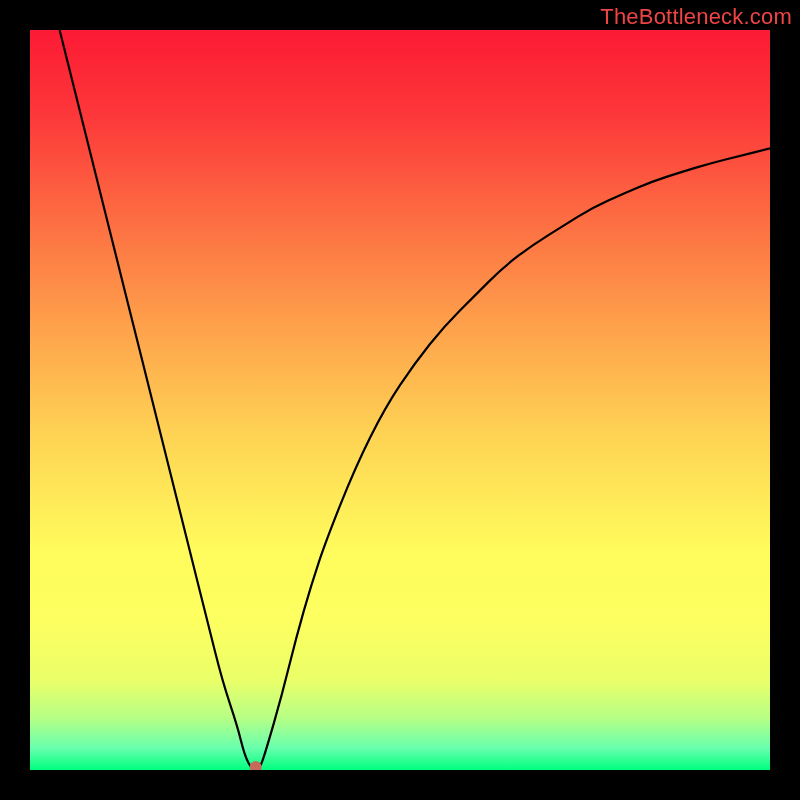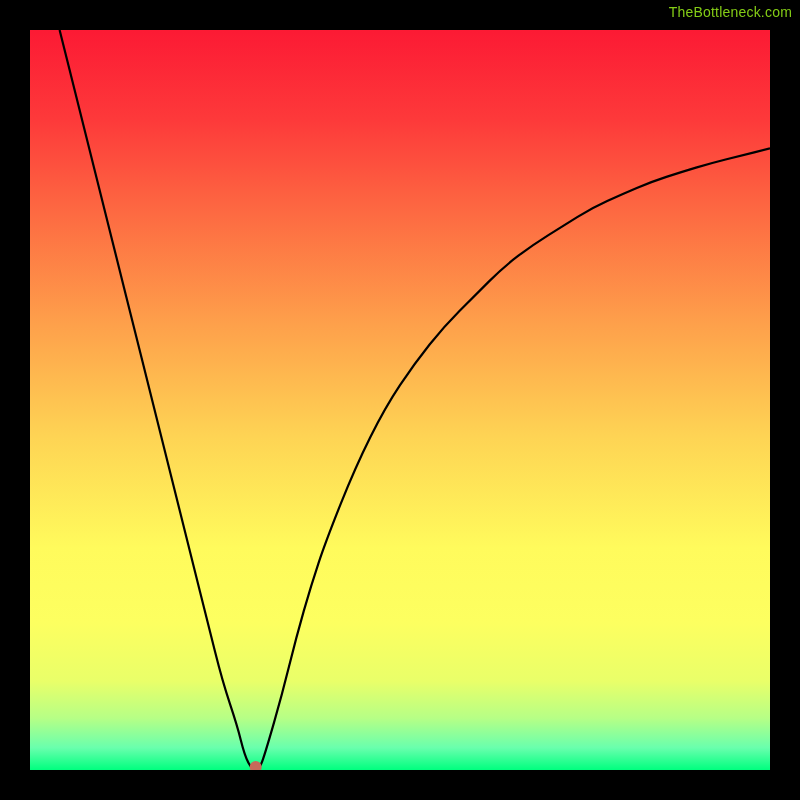--- a/index.html
+++ b/index.html
@@ -42,22 +42,22 @@
     stroke-width: 2.2;
     fill: none;
   }
   .marker {
     fill: #c86a5a;
   }
   .watermark {
     position: absolute;
     top: 4px;
     right: 8px;
-    color: #84cc16;
-    font-size: 14px;
+    color: #ef4444;
+    font-size: 22px;
     font-weight: 500;
     letter-spacing: 0.2px;
   }
 </style>
 </head>
 <body>
 
 <div class="chart-container">
   <div class="watermark">TheBottleneck.com</div>
   <div class="plot-area">

